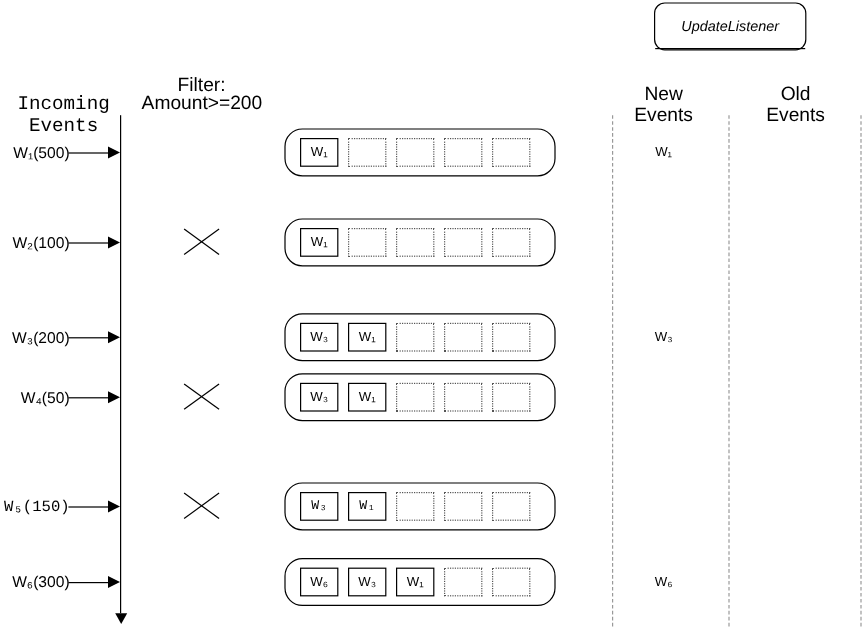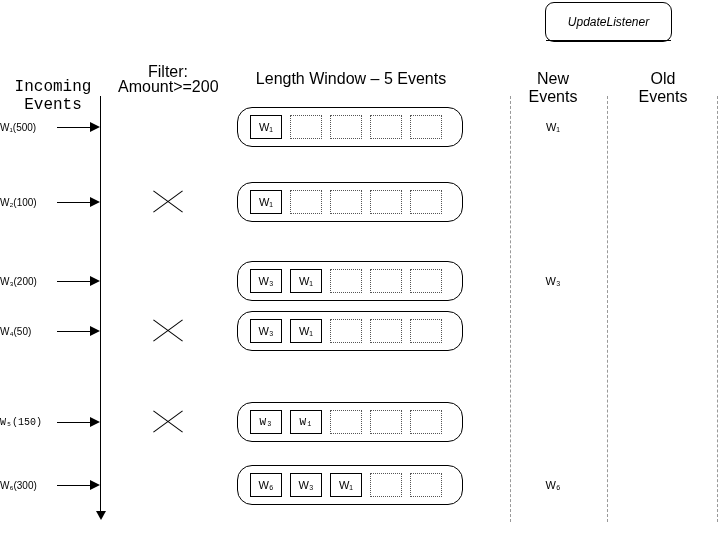--- a/index.html
+++ b/index.html
@@ -70,22 +70,22 @@
   .dash-1 { left: 510px; }
   .dash-2 { left: 607px; }
   .dash-3 { left: 717px; }
 
   
   .row { position: absolute; left: 0; width: 722px; height: 40px; }
   .event-label {
     position: absolute;
     left: 0; width: 58px;
     top: 50%; transform: translateY(-50%);
-    text-align: left;
-    font-size: 10px;
+    text-align: right;
+    font-size: 13px;
     white-space: nowrap;
   }
   .arrow-line {
     position: absolute;
     left: 57px; width: 35px;
     top: 50%;
     border-top: 1px solid #000;
   }
   .arrow-head {
     position: absolute;
@@ -157,21 +157,20 @@
   <div class="listener-box">
     <div class="listener-title">UpdateListener</div>
     <div class="listener-compartment"></div>
   </div>
 
   <div class="hdr hdr-incoming">Incoming Events</div>
   <div class="hdr hdr-filter">
     <div>Filter:</div>
     <div>Amount&gt;=200</div>
   </div>
-  <div class="hdr hdr-window">Length Window – 5 Events</div>
   <div class="hdr hdr-new">New Events</div>
   <div class="hdr hdr-old">Old Events</div>
 
   <div class="timeline"></div>
   <div class="timeline-arrow"></div>
   <div class="time-label">Time</div>
 
   <div class="dash dash-1"></div>
   <div class="dash dash-2"></div>
   <div class="dash dash-3"></div>

